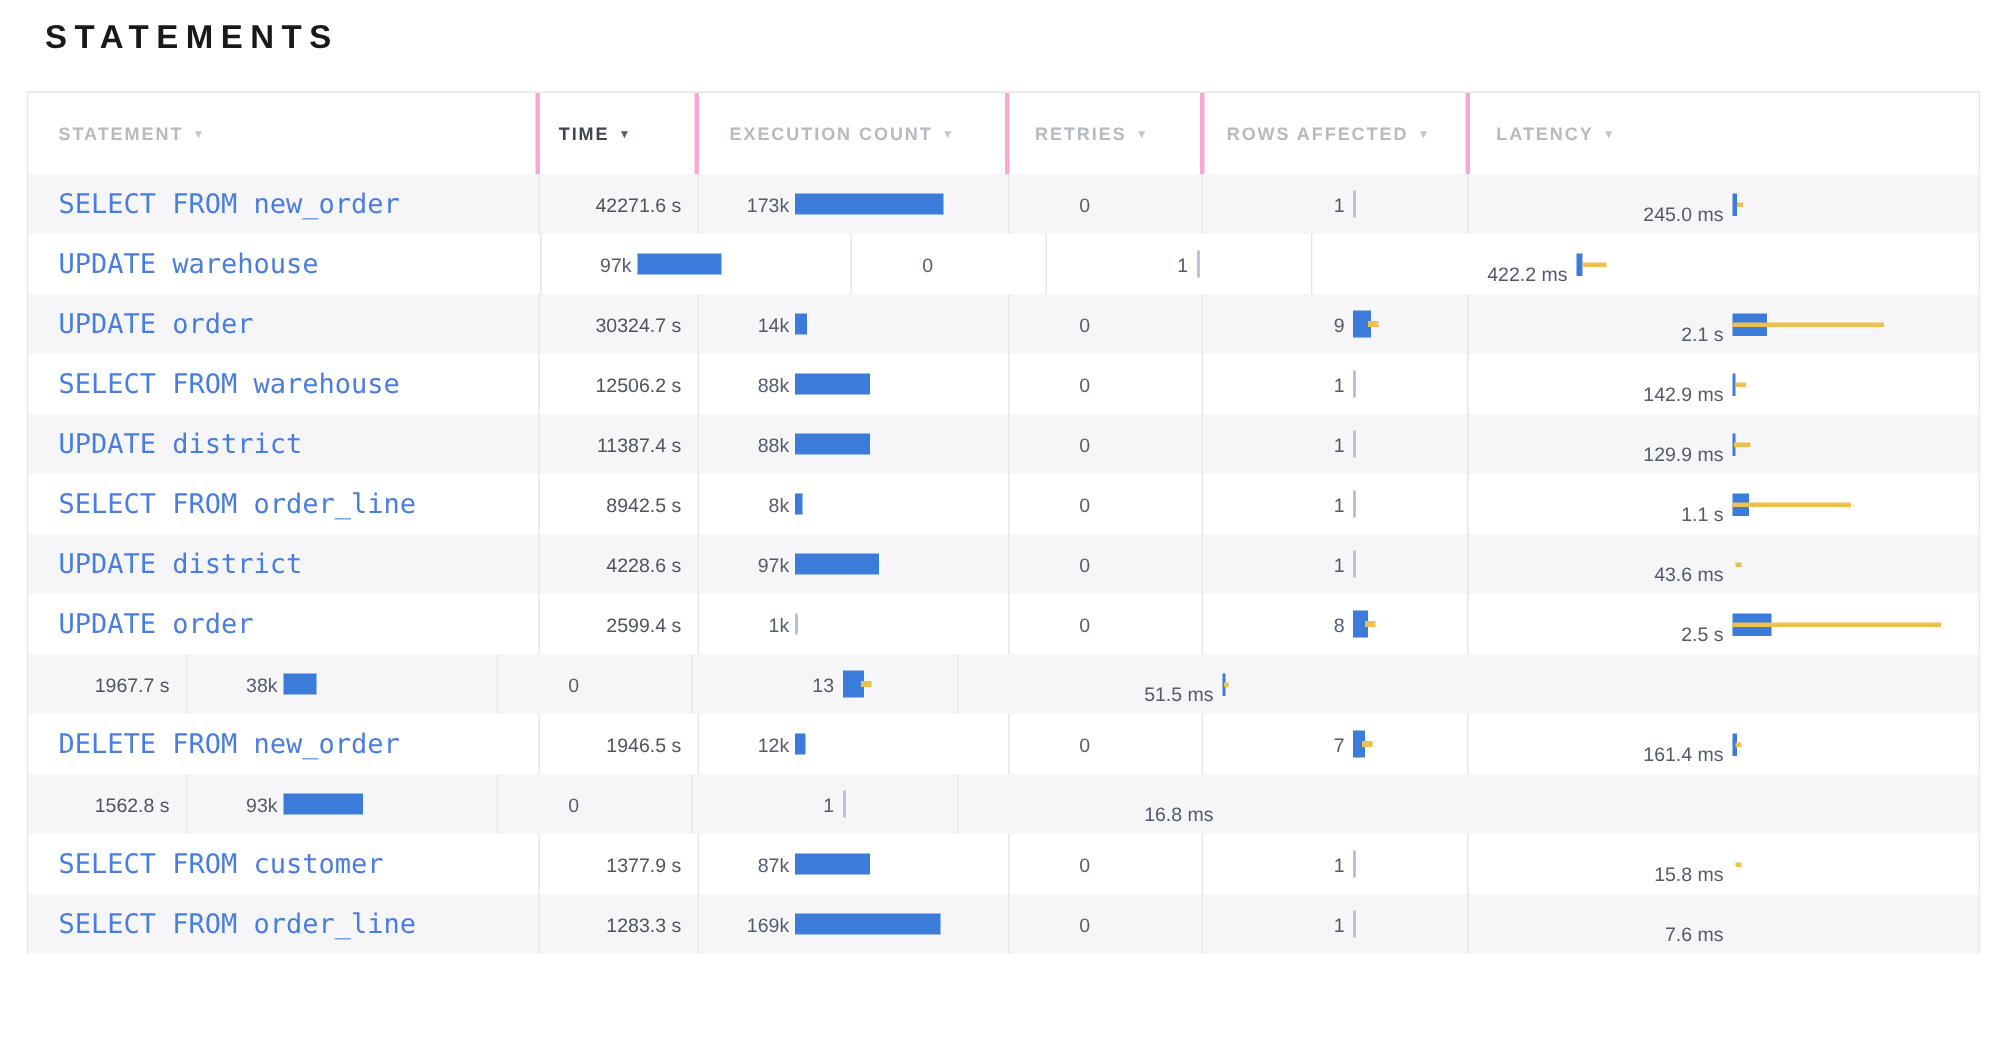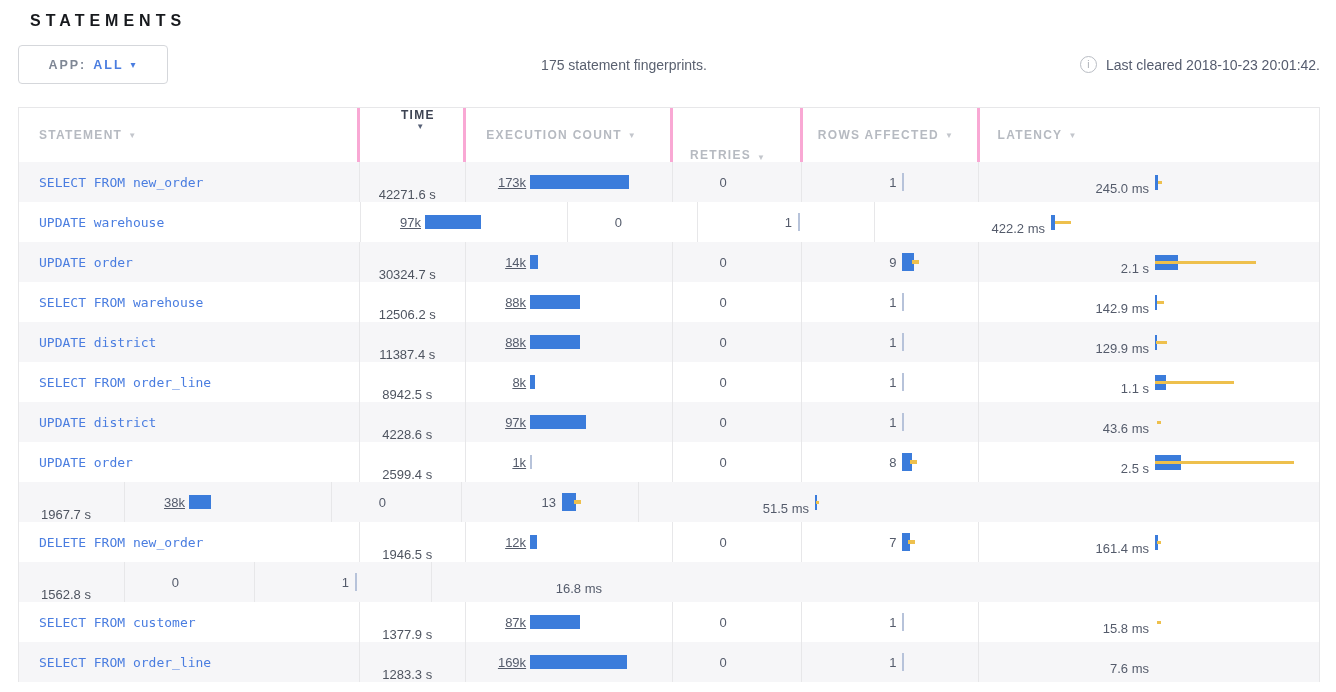--- a/index.html
+++ b/index.html
@@ -3,21 +3,21 @@
 <meta charset="utf-8">
 <style>
   * { box-sizing: border-box; margin: 0; padding: 0; }
   html, body { width: 1336px; height: 692px; background: #ffffff; overflow: hidden; }
   body { font-family: "Liberation Sans", sans-serif; }
 
   .page { position: relative; width: 1336px; height: 692px; }
 
   .page-title {
     margin: 12px 0 0 30px;
-    font-size: 16px; font-weight: 700; letter-spacing: 5px;
+    font-size: 22px; font-weight: 700; letter-spacing: 5px;
     color: #17191d;
   }
 
   .controls {
     display: flex; align-items: center;
     margin: 15px 16px 0 18px; height: 39px;
   }
   .app-filter {
     display: inline-flex; align-items: center; justify-content: center;
     width: 150px; height: 39px; background: #fff;
@@ -61,44 +61,44 @@
   .tr:nth-child(odd) { background: #f6f6f8; }
   .td {
     display: flex; align-items: center; height: 40px;
     border-right: 1px solid #e7e7e9;
     font-size: 13px; color: #545b6b;
   }
   .td:last-child { border-right: none; }
 
   
   .col-statement { width: 342px; }
-  .col-time      { width: 106px; flex-direction: column; }
+  .col-time      { width: 106px; }
   .col-exec      { width: 207px; }
   .col-retries   { width: 130px; }
   .col-rows      { width: 177px; }
   .col-latency   { width: 340px; }
 
   
   .th.col-statement { padding-left: 20px; }
   .th.col-time      { padding-left: 12px; }
   .th.col-exec      { padding-left: 20px; }
-  .th.col-retries   { padding-left: 17px; align-items: flex-end; }
+  .th.col-retries   { padding-left: 17px; }
   .th.col-rows      { padding-left: 15px; }
   .th.col-latency   { padding-left: 18px; }
 
   .td.col-statement { padding-left: 20px; }
   .stmt-link {
     font-family: "DejaVu Sans Mono", "Liberation Mono", monospace;
-    font-size: 13px; color: #4a7de0; text-decoration: none; cursor: pointer;
+    font-size: 18px; color: #4a7de0; text-decoration: none; cursor: pointer;
     white-space: nowrap;
   }
   .td.col-time { justify-content: flex-end; padding-right: 11px; color: #4e5460; }
 
   .num { white-space: nowrap; }
-  .exec-label    { display: inline-block; width: 60px;  text-align: right; margin-right: 4px; text-decoration: underline; }
+  .exec-label    { display: inline-block; width: 60px;  text-align: right; margin-right: 4px; }
   .retries-val   { display: inline-block; width: 54px;  text-align: right; }
   .rows-label    { display: inline-block; width: 94px;  text-align: right; margin-right: 6px; }
   .latency-label { display: inline-block; width: 170px; text-align: right; margin-right: 6px; margin-top: 13px; }
 
   .bar.exec-bar { display: inline-block; height: 14px; background: #3b7cdb; }
   .hairline { background: #b7c3da !important; }
 
   .rows-viz { position: relative; display: inline-block; width: 24px; height: 18px; }
   .rows-viz .rbar  { position: absolute; left: 0; top: 0; height: 18px; background: #3b7cdb; }
   .rows-viz .rdash { position: absolute; top: 7px; height: 4px; width: 7px; background: #eec04d; }
@@ -106,32 +106,20 @@
   .latency-viz { position: relative; display: inline-block; width: 164px; height: 15px; }
   .latency-viz .lbar  { position: absolute; left: 0; top: 0; height: 15px; background: #3b7cdb; }
   .latency-viz .lline { position: absolute; top: 6px; height: 3px; background: #eec04d; }
 </style>
 </head>
 <body>
 
 <div class="page">
   <h1 class="page-title">STATEMENTS</h1>
 
-  <div class="controls">
-    <button class="app-filter">
-      <span class="app-label">APP:</span>
-      <span class="app-value">ALL</span>
-      <span class="caret">▾</span>
-    </button>
-    <div class="fingerprints">175 statement fingerprints.</div>
-    <div class="last-cleared">
-      <span class="info-icon">i</span>
-      <span>Last cleared 2018-10-23 20:01:42.</span>
-    </div>
-  </div>
 
   <div class="table">
     <div class="thead" id="thead">
         <div class="th col-statement">
     <span class="th-label">STATEMENT</span>
     <span class="sort-arrow">▼</span>
   </div>
         <div class="th col-time sorted">
     <span class="th-label">TIME</span>
     <span class="sort-arrow">▼</span>
@@ -428,20 +416,24 @@
       <span class="latency-viz">
               <span class="lbar" style="width: 3px;"></span>
               <span class="lline" style="left: 2px; width: 4px;"></span>
             </span>
     </div>
   </div>
         <div class="tr">
     <div class="td col-time">
       <span class="num time-val">1562.8 s</span>
     </div>
+    <div class="td col-exec">
+      <span class="num exec-label">93k</span>
+      <span class="bar exec-bar" style="width: 53px;"></span>
+    </div>
     <div class="td col-retries">
       <span class="num retries-val">0</span>
     </div>
     <div class="td col-rows">
       <span class="num rows-label">1</span>
       <span class="rows-viz">
               <span class="rbar hairline" style="width: 1.5px;"></span>
             </span>
     </div>
     <div class="td col-latency">

